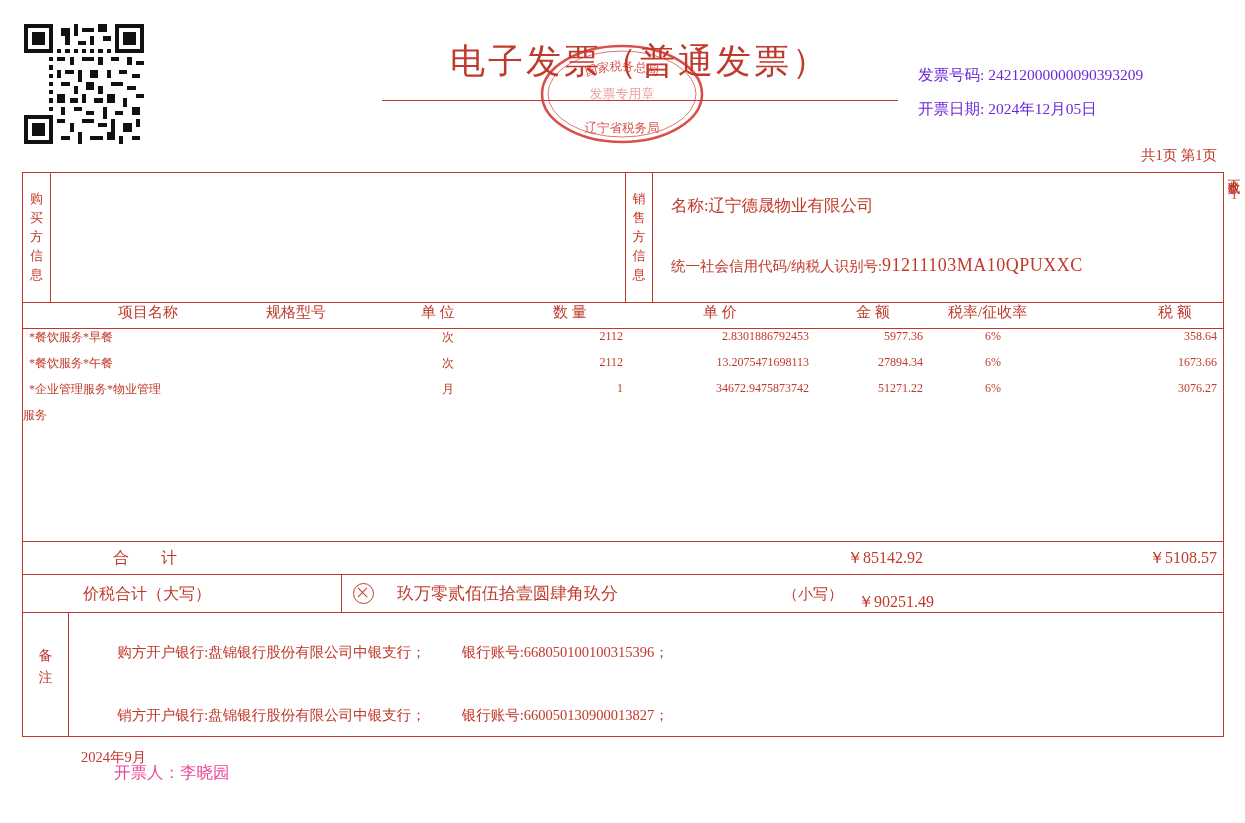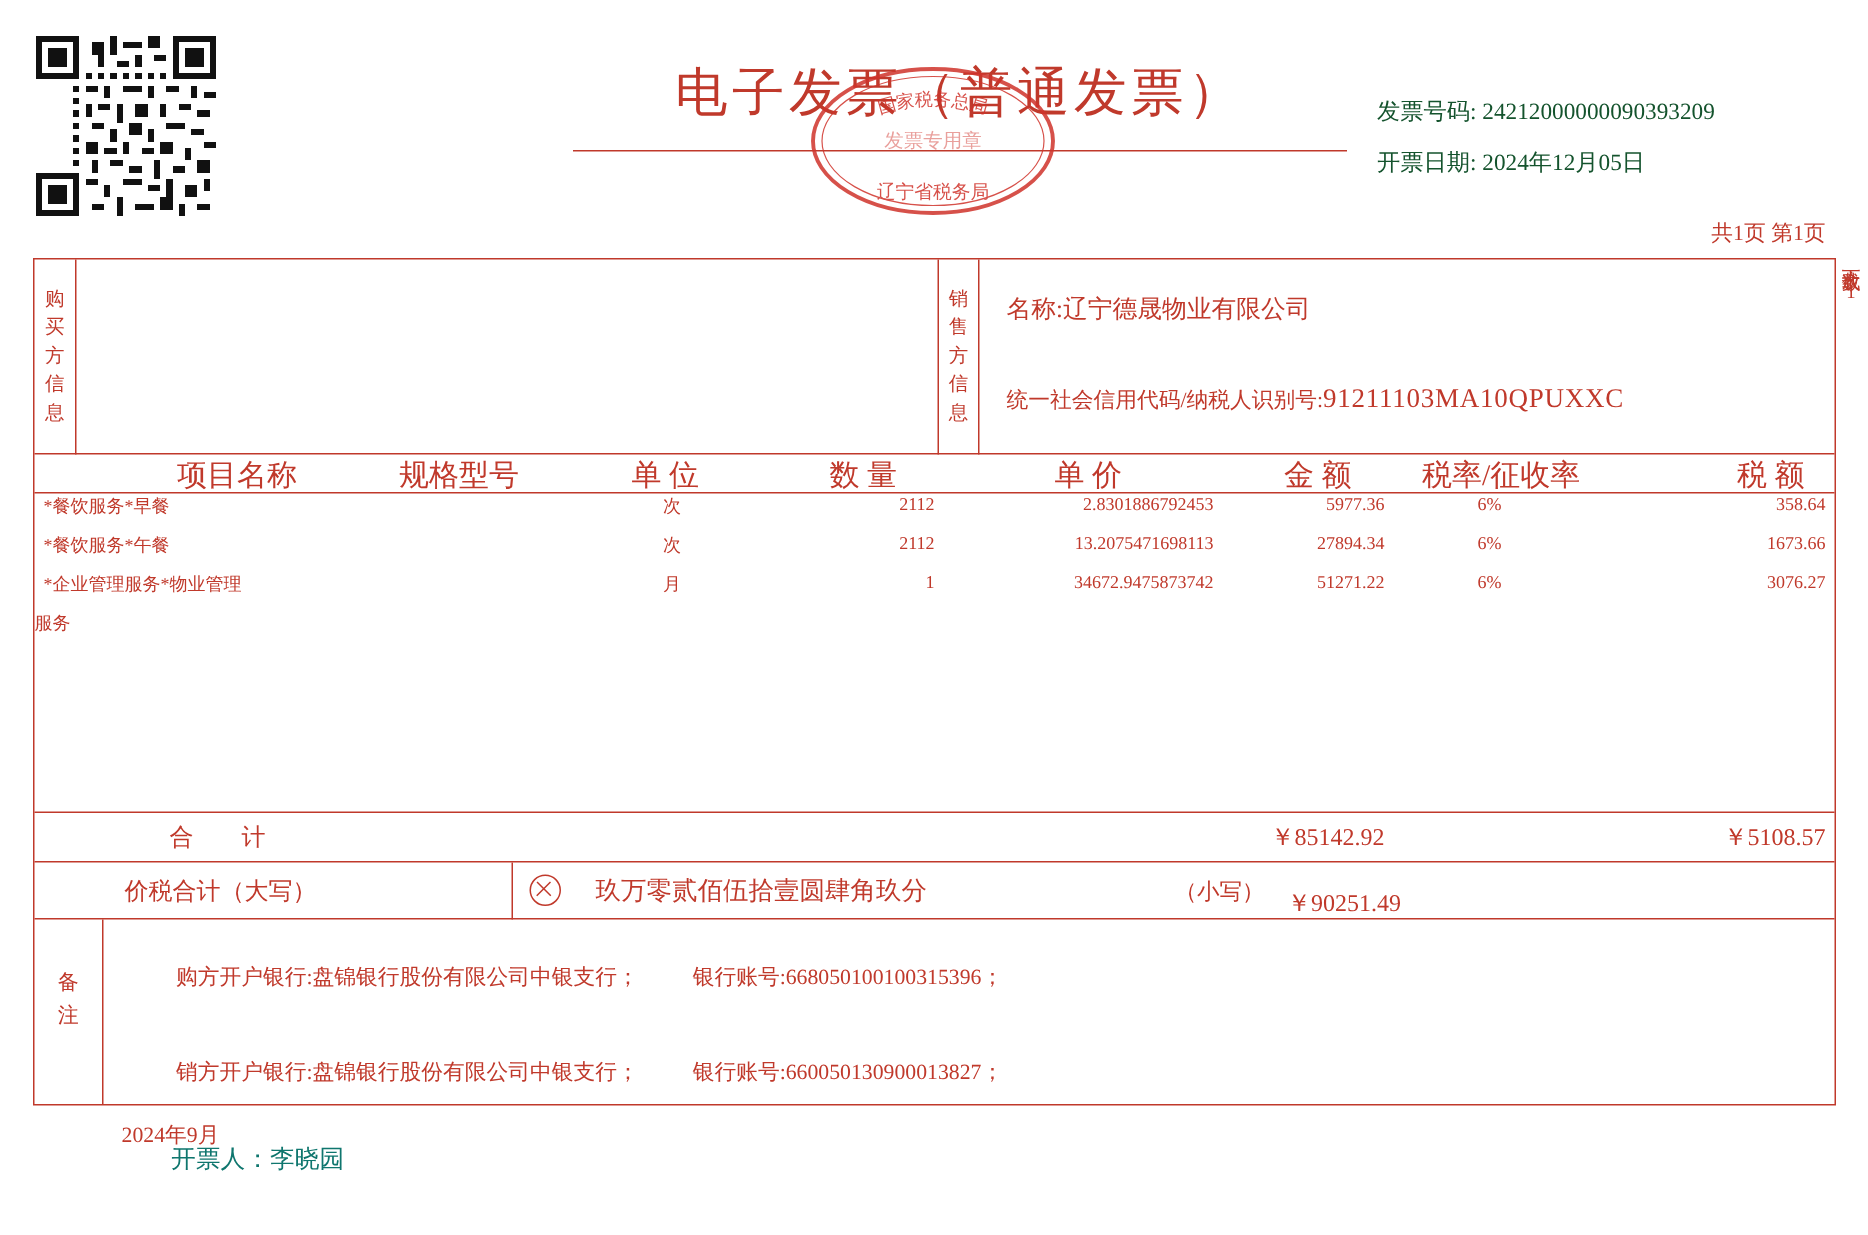--- a/index.html
+++ b/index.html
@@ -51,21 +51,21 @@
     left: 535px; top: 40px;
     width: 175px; height: 108px;
     opacity: .85;
   }
 
   .meta {
     position: absolute;
     left: 918px; top: 58px;
     font-size: 15.5px;
     line-height: 34px;
-    color: #14532d;
+    color: #6d28d9;
     white-space: nowrap;
   }
   .meta .lbl { letter-spacing: 0px; }
   .meta .val { font-family: "Liberation Serif", serif; }
 
   .pages {
     position: absolute;
     right: 28px; top: 146px;
     font-size: 14.5px;
     color: #c0392b;
@@ -141,21 +141,21 @@
   }
 
   
   .items-head {
     position: absolute;
     left: 0; top: 130px;
     width: 100%;
     height: 26px;
     border-bottom: 1.2px solid #c0392b;
     box-sizing: border-box;
-    font-size: 20px;
+    font-size: 15px;
     text-align: center;
   }
   .cell { position: absolute; white-space: nowrap; }
 
   .items-body {
     position: absolute;
     left: 0; top: 156px;
     width: 100%;
     height: 212px;
     font-size: 12px;
@@ -251,21 +251,21 @@
     font-size: 14.5px;
     line-height: 21px;
   }
   .remark-body .ln { white-space: pre; }
   .rb-acct { display: inline-block; margin-left: 36px; }
 
   .footer {
     position: absolute;
     left: 114px; top: 762px;
     font-size: 16.5px;
-    color: #0f766e;
+    color: #ec4899;
   }
 </style>
 </head>
 <body>
 
 <div class="invoice">
 
   <div class="qr">
     <svg width="120" height="120" viewBox="0 0 29 29" shape-rendering="crispEdges">
       <rect width="29" height="29" fill="#ffffff"></rect>

